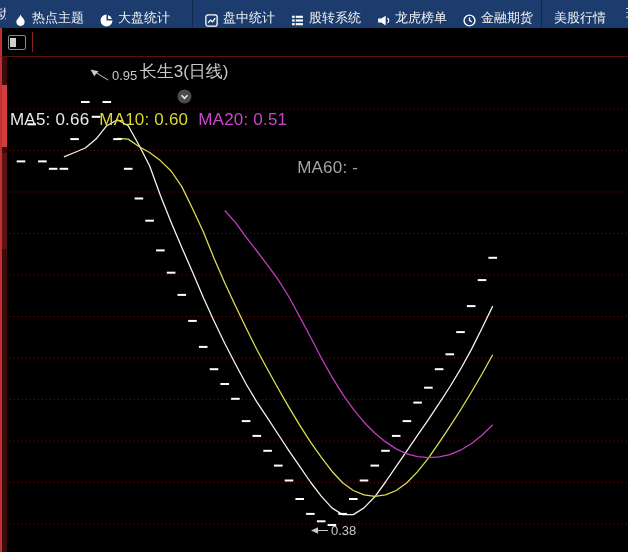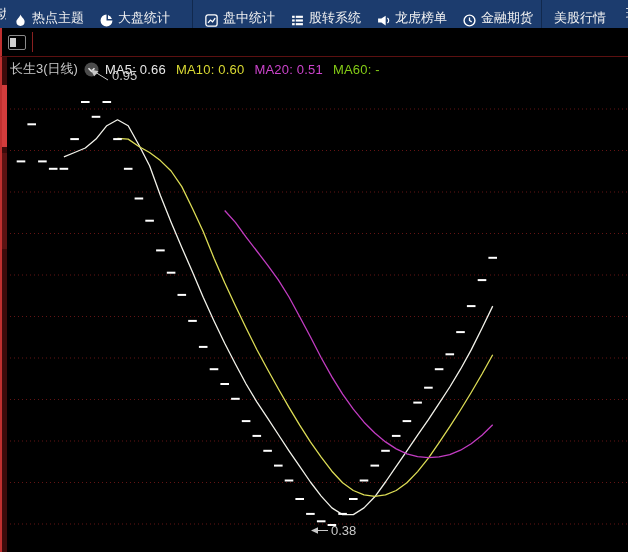--- a/index.html
+++ b/index.html
@@ -55,21 +55,21 @@
     overflow: hidden;
   }
   .vstrip { position: absolute; left: 0; top: 0; width: 5px; height: 100%; background: #3d0b0b; }
   .vstrip .thumb { position: absolute; left: 0; top: 28px; width: 5px; height: 62px; background: #d23c3c; }
   .vstrip .seg2  { position: absolute; left: 0; top: 96px; width: 5px; height: 96px; background: #5c1212; }
   .chart-svg { position: absolute; left: 0; top: 0; }
   
   .chart-header {
     position: absolute; left: 8px; top: 3px;
     display: flex; align-items: center; gap: 6px;
-    font-size: 13px; color: #c8c8c8; white-space: nowrap;
+    font-size: 17px; color: #c8c8c8; white-space: nowrap; flex-direction: column;
   }
   .chart-title { color: #c8c8c8; }
   .collapse-circle { width: 15px; height: 15px; display: inline-block; }
   .ma-item { letter-spacing: 0.2px; }
   
   .anno { position: absolute; display: flex; align-items: center; gap: 2px;
           color: #c8c8c8; font-size: 13px; }
   .anno-high { left: 86px; top: 10px; }
   .anno-low  { left: 308px; top: 466px; }
 </style>
@@ -215,21 +215,21 @@
     <span class="collapse-circle">
       <svg width="15" height="15" viewBox="0 0 15 15">
         <circle cx="7.5" cy="7.5" r="7" fill="#4c4c4c"></circle>
         <polyline points="4.5,6.3 7.5,9.3 10.5,6.3" fill="none" stroke="#e8e8e8" stroke-width="1.6"></polyline>
       </svg>
     </span>
     <span id="ma-indicators" style="display:flex;gap:10px;text-align:right;">
         <span class="ma-item" style="color: rgb(232, 232, 232);">MA5: 0.66</span>
         <span class="ma-item" style="color: rgb(217, 217, 50);">MA10: 0.60</span>
         <span class="ma-item" style="color: rgb(204, 68, 204);">MA20: 0.51</span>
-        <span class="ma-item" style="color: #84cc16;">MA60: -</span>
+        <span class="ma-item" style="color: #a3a3a3; margin-top: 48px;">MA60: -</span>
       </span>
   </div>
 
   <div class="anno anno-high">
     <svg width="22" height="16" viewBox="0 0 22 16">
       <line x1="20" y1="13" x2="7" y2="5" stroke="#c8c8c8" stroke-width="1"></line>
       <polygon points="2.5,2.5 10.5,4.2 6.2,9.2" fill="#c8c8c8"></polygon>
     </svg>
     <span>0.95</span>
   </div>

